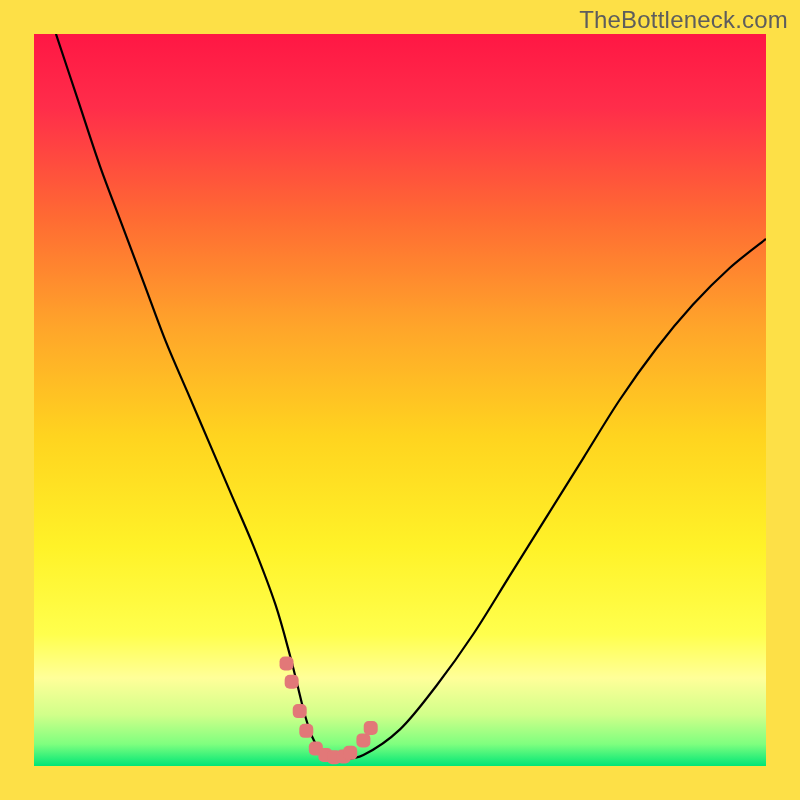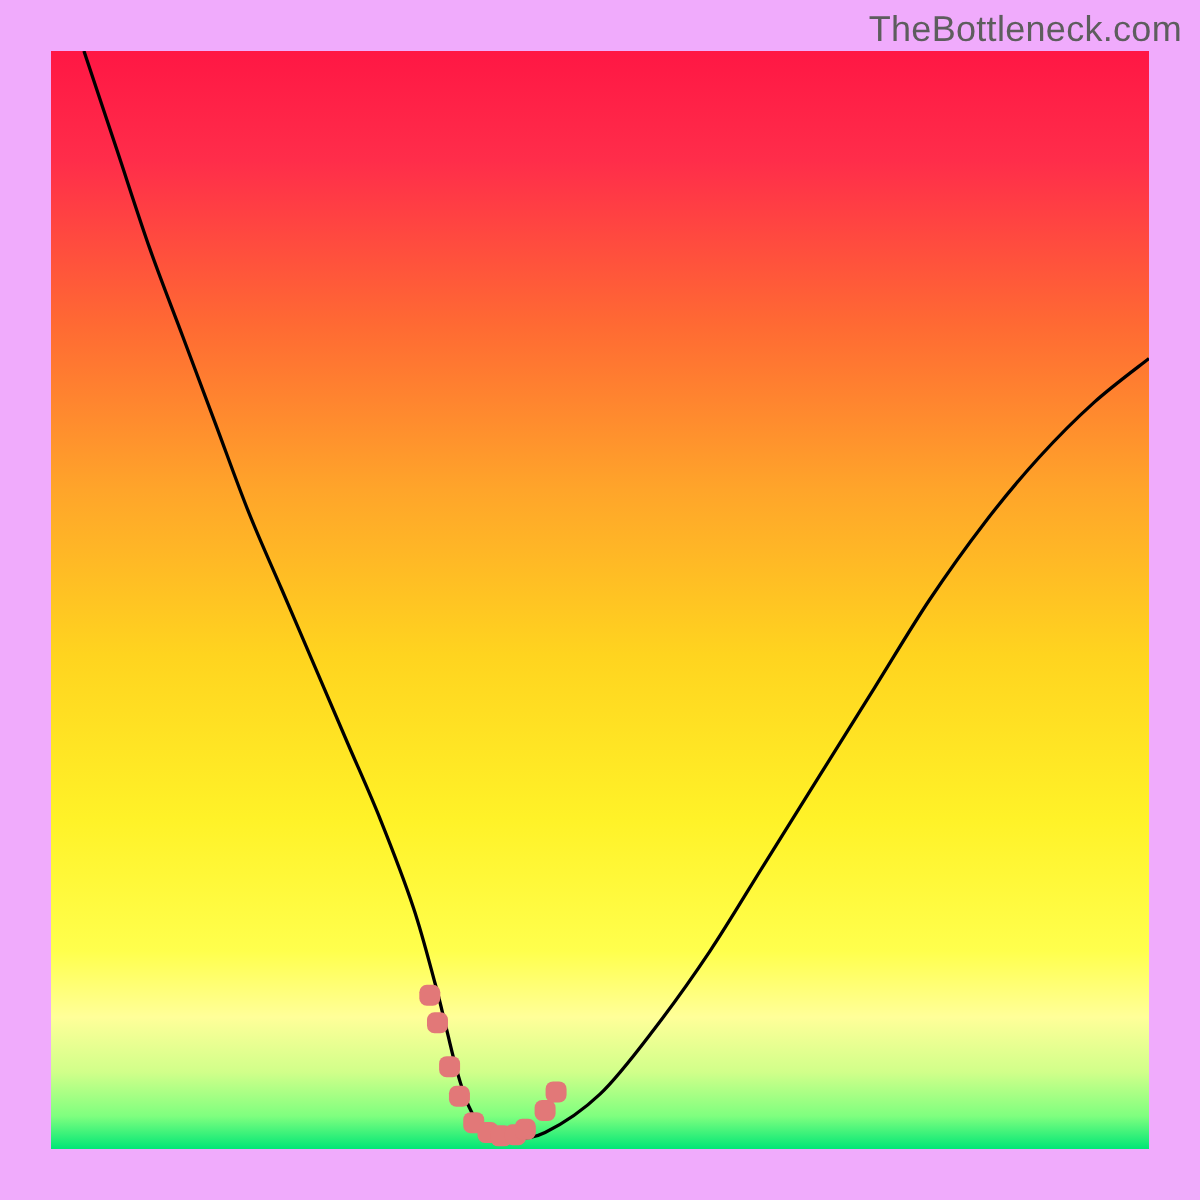--- a/index.html
+++ b/index.html
@@ -8,21 +8,21 @@
     width: 800px;
     height: 800px;
     overflow: hidden;
     background: #000;
     font-family: -apple-system, BlinkMacSystemFont, "Segoe UI", Arial, sans-serif;
   }
   .frame {
     position: relative;
     width: 800px;
     height: 800px;
-    background: #f0abfc;
+    background: #fde047;
   }
   .watermark {
     position: absolute;
     top: 6px;
     right: 12px;
     color: #5d5d5d;
     font-size: 24px;
     font-weight: 500;
     letter-spacing: 0.2px;
     z-index: 3;

